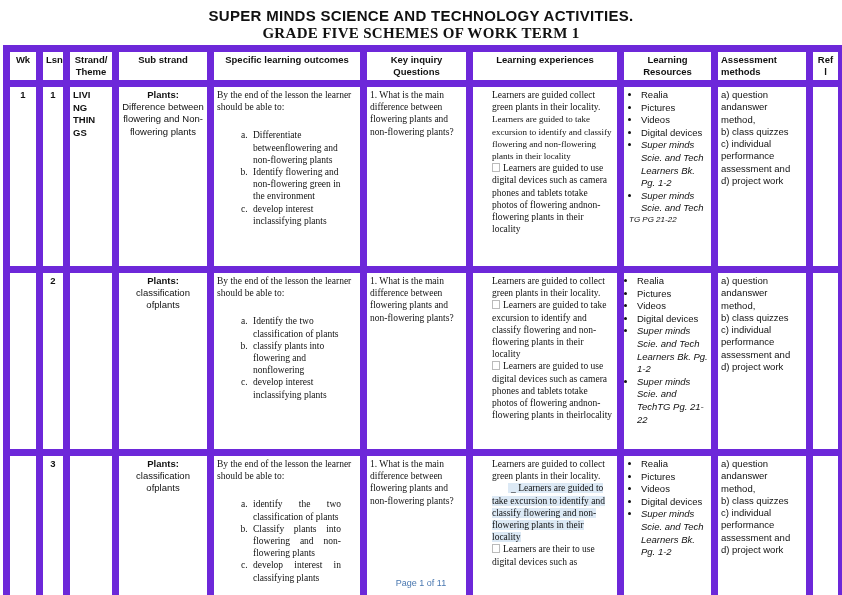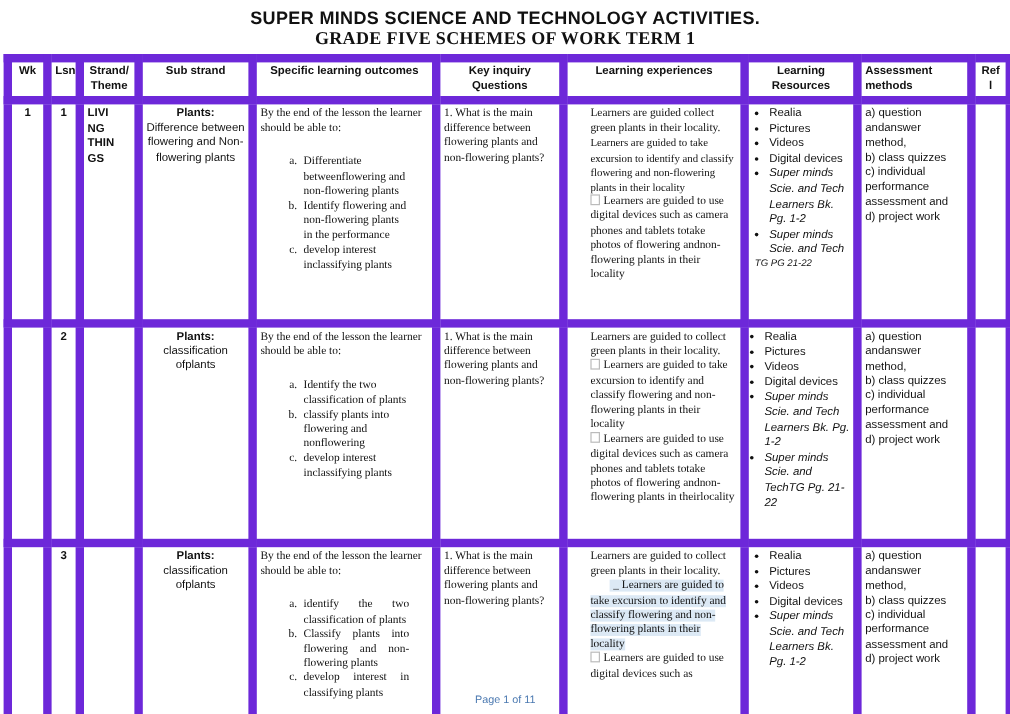--- a/index.html
+++ b/index.html
@@ -70,21 +70,21 @@
 THIN
 GS</td>
     <td class="center sans">
       <div class="bold">Plants:</div>
       <div>Difference between flowering and Non-flowering plants</div>
     </td>
     <td>
       <div>By the end of the lesson the learner should be able to:</div>
       <ol class="outc">
         <li>Differentiate betweenflowering and non-flowering plants</li>
-        <li>Identify flowering and non-flowering plants in the performance</li>
+        <li>Identify flowering and non-flowering green in the environment</li>
         <li>develop interest inclassifying plants</li>
       </ol>
     </td>
     <td>1. What is the main difference between flowering plants and non-flowering plants?</td>
     <td class="exp">
       <span>Learners are guided collect green plants in their locality.</span>
       <span style="font-size:9px">Learners are guided to take excursion to identify and classify flowering and non-flowering plants in their locality</span>
       <span><i class="box"></i><b style="font-weight:normal">Learners are guided to use digital devices such as camera phones and tablets totake photos of flowering andnon-flowering plants in their locality</b></span>
     </td>
     <td>
@@ -156,21 +156,21 @@
       <ol class="outc" style="text-align:justify">
         <li>identify the two classification of plants</li>
         <li>Classify plants into flowering and non-flowering plants</li>
         <li>develop interest in classifying plants</li>
       </ol>
     </td>
     <td>1. What is the main difference between flowering plants and non-flowering plants?</td>
     <td class="exp">
       <span>Learners are guided to collect green plants in their locality.</span>
       <span><span class="hl" style="display:inline">_ <b style="font-weight:normal">Learners are guided to take excursion to identify and classify flowering and non-flowering plants in their locality</b></span></span>
-      <span><i class="box"></i><b style="font-weight:normal">Learners are guided to use digital devices such as</b></span>
+      <span><i class="box"></i><b style="font-weight:normal">Learners are their to use digital devices such as</b></span>
     </td>
     <td>
       <ul class="res">
         <li>Realia</li>
         <li>Pictures</li>
         <li>Videos</li>
         <li>Digital devices</li>
         <li class="it">Super minds Scie. and Tech Learners Bk. Pg. 1-2</li>
       </ul>
     </td>

